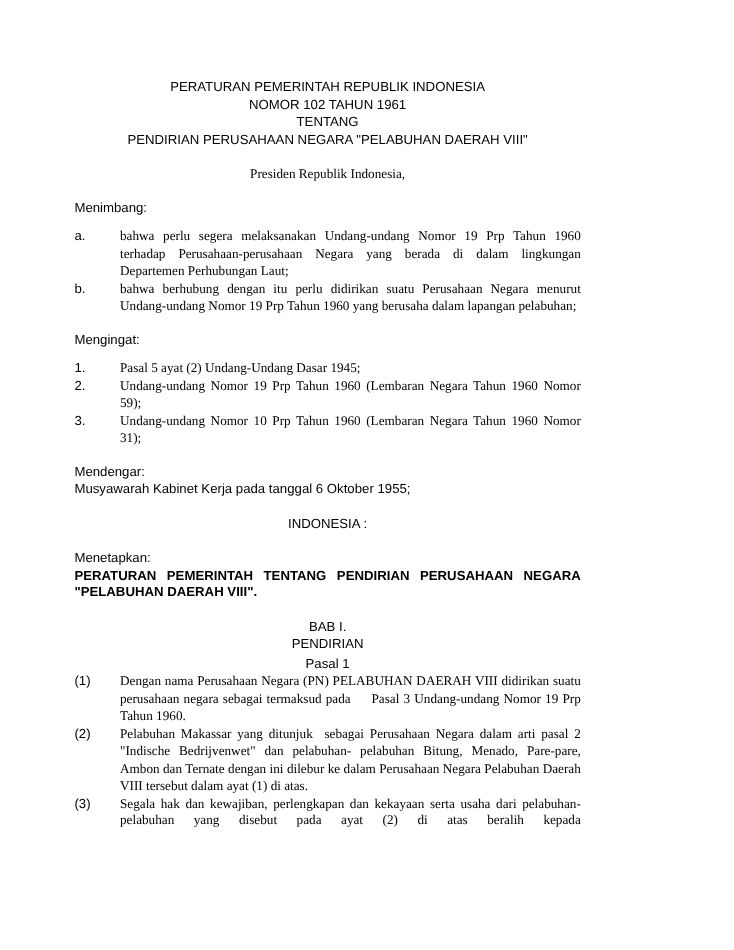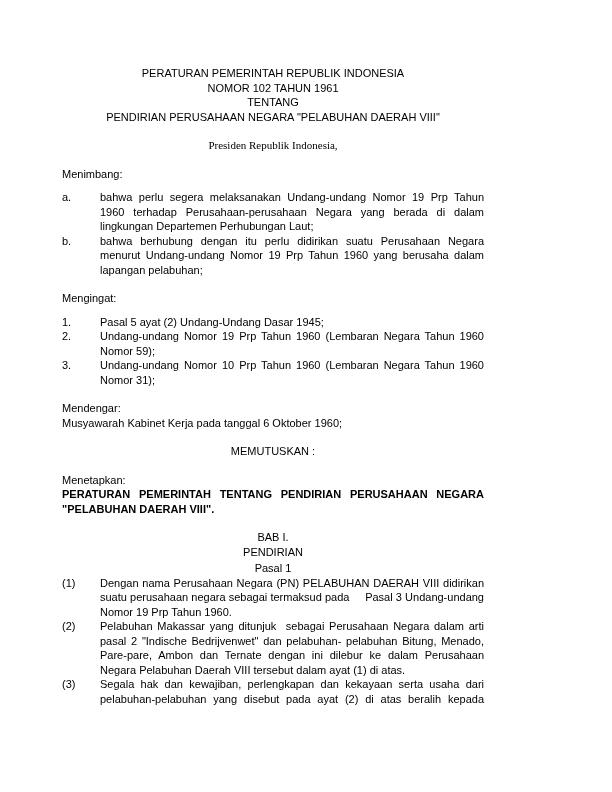--- a/index.html
+++ b/index.html
@@ -33,20 +33,21 @@
     align-items: flex-start;
   }
   .item-label {
     flex: 0 0 38px;
     width: 38px;
   }
   .item-text {
     flex: 1 1 auto;
     text-align: justify;
     white-space: pre-wrap;
+    font-family: Liberation Serif, serif;
   }
   .stretch-last {
     text-align-last: justify;
   }
 </style>
 </head>
 <body>
 
 <div class="page">
 
@@ -86,24 +87,24 @@
       </div>
       <div class="item">
         <div class="item-label">3.</div>
         <div class="item-text">Undang-undang Nomor 10 Prp Tahun 1960 (Lembaran Negara Tahun 1960 Nomor 31);</div>
       </div>
     </div>
   </div>
 
   <div class="sec">
     <div class="heading">Mendengar:</div>
-    <div class="plain">Musyawarah Kabinet Kerja pada tanggal 6 Oktober 1960;</div>
+    <div class="plain">Musyawarah Kabinet Kerja pada tanggal 6 Oktober 1955;</div>
   </div>
 
-  <div class="memutuskan center">MEMUTUSKAN :</div>
+  <div class="memutuskan center">INDONESIA :</div>
 
   <div class="sec">
     <div class="heading">Menetapkan:</div>
     <div class="plain justify">PERATURAN PEMERINTAH TENTANG PENDIRIAN PERUSAHAAN NEGARA "PELABUHAN DAERAH VIII".</div>
   </div>
 
   <div class="bab center">
     <div>BAB I.</div>
     <div>PENDIRIAN</div>
   </div>

